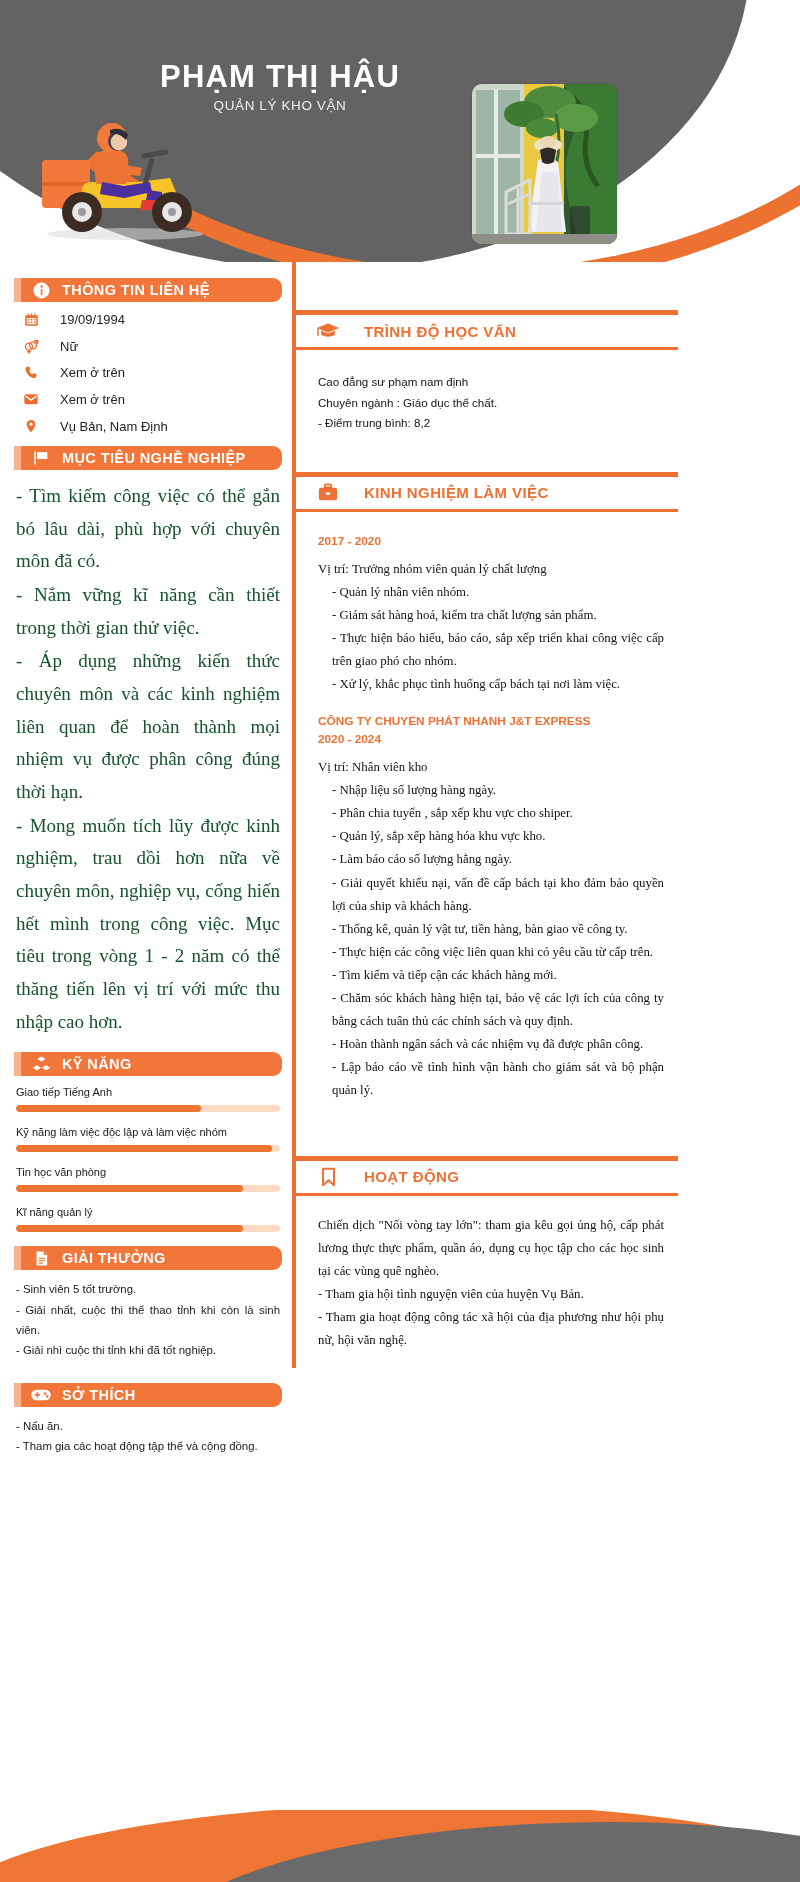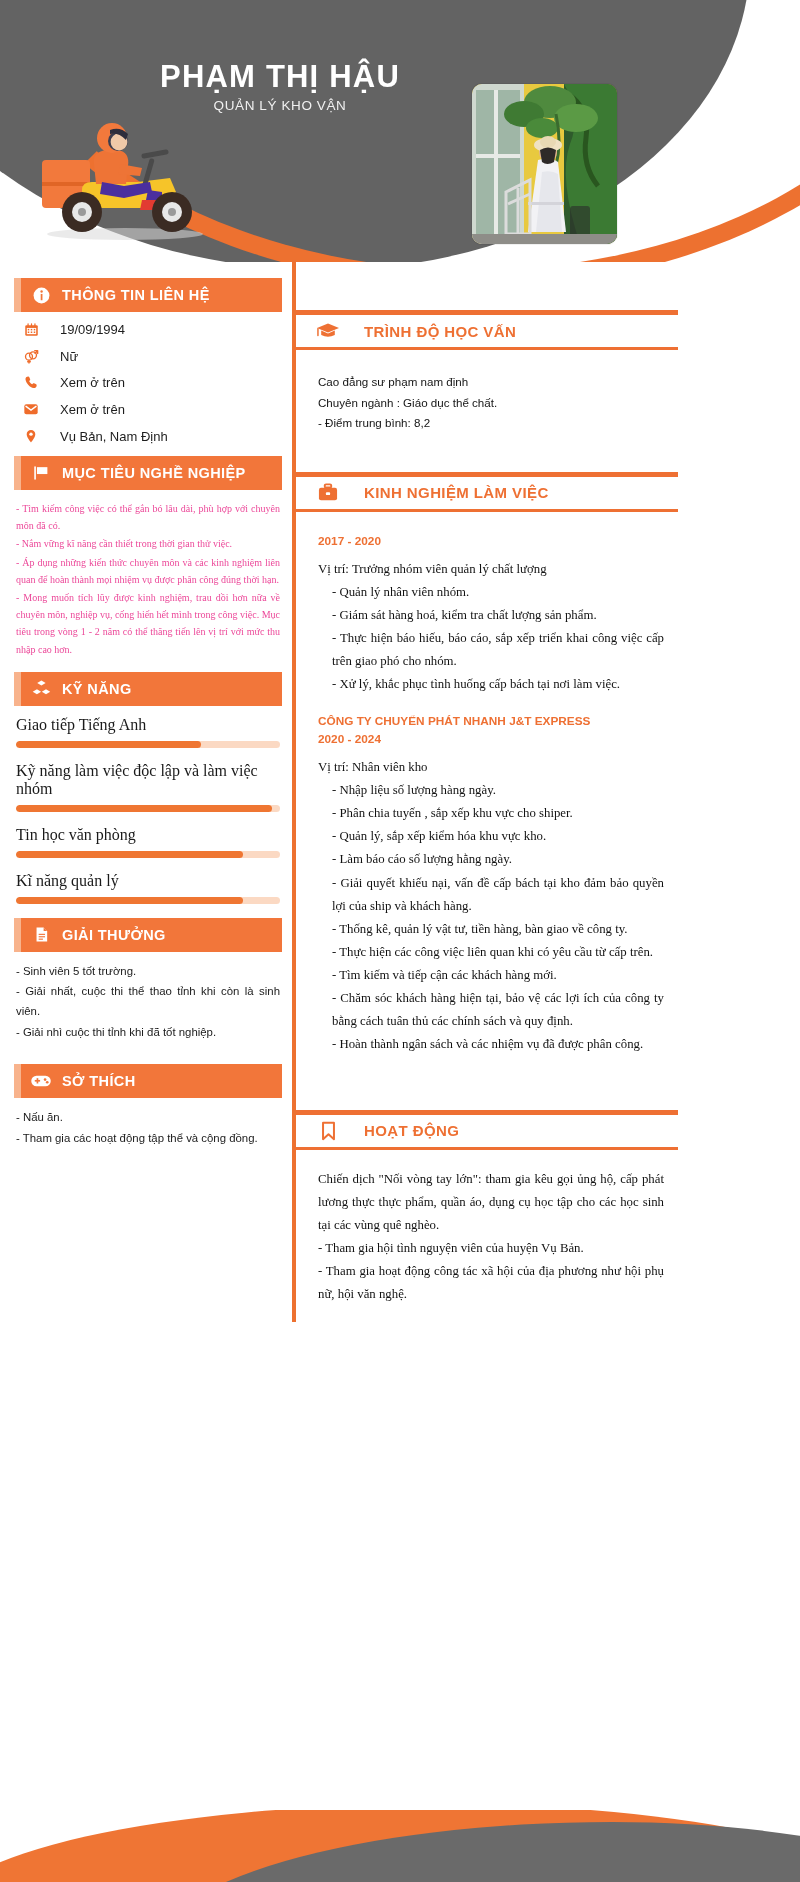--- a/index.html
+++ b/index.html
@@ -95,25 +95,26 @@
     left: 292px;
     top: 252px;
     width: 386px;
     border-left: 4px solid #ed7130;
     padding-left: 0;
   }
 
   
   .lbar {
     position: relative;
-    height: 34px;
+    height: 24px;
     background: #f2763a;
     display: flex;
     align-items: center;
     margin-bottom: 10px;
+    border-radius: 9px;
   }
   .lbar::before {
     content: "";
     position: absolute;
     left: 0; top: 0; bottom: 0;
     width: 7px;
     background: #f8b38c;
   }
   .lbar .ic {
     width: 34px;
@@ -144,41 +145,40 @@
     width: 18px;
     display: flex;
     justify-content: center;
     color: #ef6c2b;
     flex: 0 0 18px;
   }
 
   
   .serif-p {
     font-family: "Liberation Serif", serif;
-    font-size: 10px;
+    font-size: 19px;
     line-height: 1.72;
-    color: #ec4899;
+    color: #14532d;
     text-align: justify;
     margin-bottom: 1px;
   }
   .sans-p {
     font-size: 11.4px;
     line-height: 1.72;
     color: #1a1a1a;
     text-align: justify;
     margin-bottom: 1px;
   }
   .pad-l { padding: 0 2px 0 2px; }
 
   
   .skill-label {
-    font-size: 16px;
+    font-size: 11px;
     color: #1a1a1a;
     margin: 0 0 7px 2px;
-    font-family: Liberation Serif, serif;
   }
   .skill-track {
     height: 7px;
     border-radius: 4px;
     background: #fbd9c3;
     margin: 0 2px 14px 2px;
     position: relative;
     overflow: hidden;
   }
   .skill-fill {
@@ -568,28 +568,29 @@
         <div class="r-serif ind">- Thực hiện báo hiếu, báo cáo, sắp xếp triển khai công việc cấp trên giao phó cho nhóm.</div>
         <div class="r-serif ind">- Xử lý, khắc phục tình huống cấp bách tại nơi làm việc.</div>
       </div>
 
       <div class="job-block">
         <div class="job-title">CÔNG TY CHUYỂN PHÁT NHANH J&amp;T EXPRESS</div>
         <div class="job-years">2020 - 2024</div>
         <div class="r-serif">Vị trí: Nhân viên kho</div>
         <div class="r-serif ind">- Nhập liệu số lượng hàng ngày.</div>
         <div class="r-serif ind">- Phân chia tuyến , sắp xếp khu vực cho shiper.</div>
-        <div class="r-serif ind">- Quản lý, sắp xếp kiểm hóa khu vực kho.</div>
+        <div class="r-serif ind">- Quản lý, sắp xếp hàng hóa khu vực kho.</div>
         <div class="r-serif ind">- Làm báo cáo số lượng hằng ngày.</div>
         <div class="r-serif ind">- Giải quyết khiếu nại, vấn đề cấp bách tại kho đảm bảo quyền lợi của ship và khách hàng.</div>
         <div class="r-serif ind">- Thống kê, quản lý vật tư, tiền hàng, bàn giao về công ty.</div>
         <div class="r-serif ind">- Thực hiện các công việc liên quan khi có yêu cầu từ cấp trên.</div>
         <div class="r-serif ind">- Tìm kiếm và tiếp cận các khách hàng mới.</div>
         <div class="r-serif ind">- Chăm sóc khách hàng hiện tại, bảo vệ các lợi ích của công ty bằng cách tuân thủ các chính sách và quy định.</div>
         <div class="r-serif ind">- Hoàn thành ngân sách và các nhiệm vụ đã được phân công.</div>
+        <div class="r-serif ind">- Lập báo cáo về tình hình vận hành cho giám sát và bộ phận quản lý.</div>
       </div>
     </div>
 
     <div class="gap-18"></div>
 
     <div class="rbar">
       <span class="ic">
         <svg width="17" height="20" viewBox="0 0 18 22" fill="none" stroke="currentColor" stroke-width="2.2">
           <path d="M3 2 L15 2 L15 20 L9 14.6 L3 20 Z" stroke-linejoin="round"></path>
         </svg>

